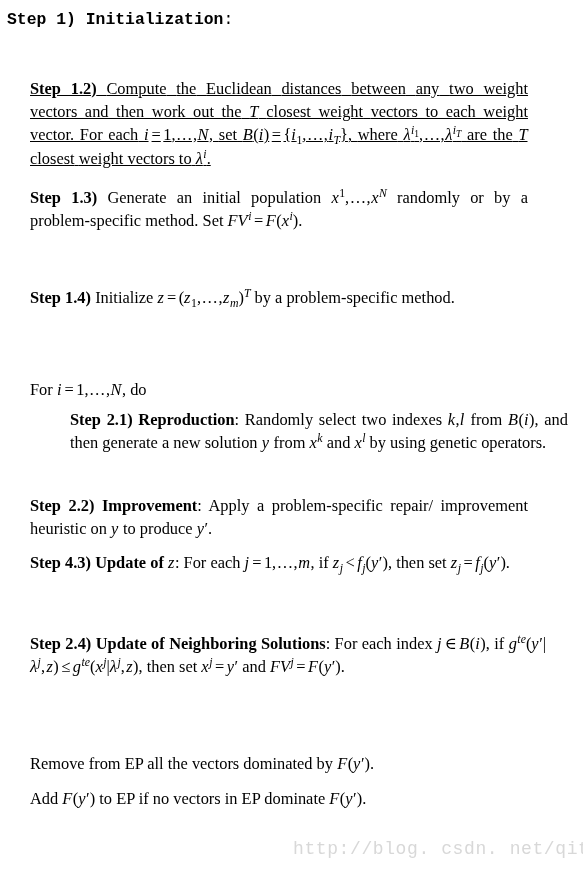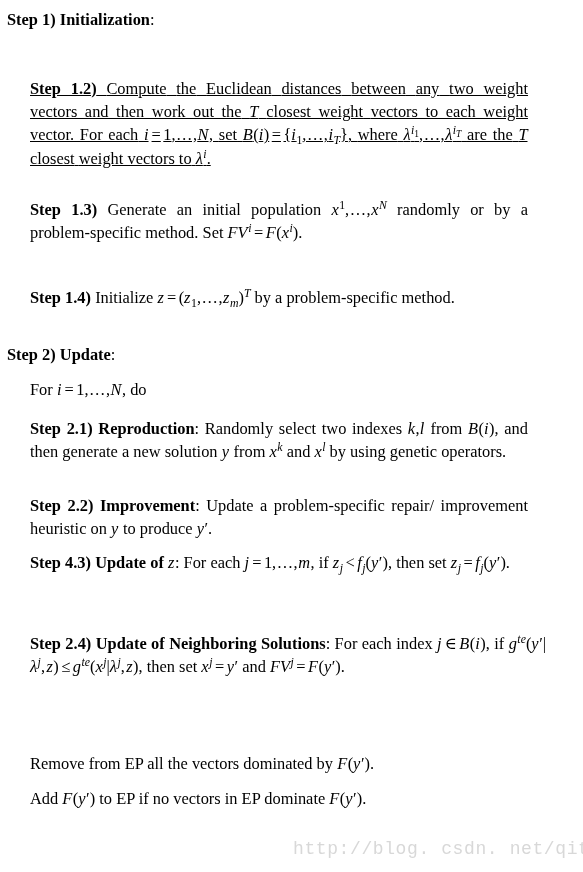--- a/index.html
+++ b/index.html
@@ -28,20 +28,21 @@
     position: absolute;
     font-size: 16.4px;
     line-height: 23.2px;
     text-align: justify;
     text-justify: inter-word;
     color: #000;
   }
   .lvl0 {
     left: 7px;
     width: 521px;
+    font-family: Liberation Mono, monospace;
   }
   .lvl1 {
     left: 30px;
     width: 498px;
   }
   .lvl1w {
     left: 30px;
     width: 516px;
   }
   .nojust { text-align: left; }
@@ -132,21 +133,21 @@
     <i>B</i><span class="mr">(</span><i>i</i><span class="mr">)</span><span class="op">=</span><span class="mr">{</span><i>i</i><sub class="sbr">1</sub><span class="dots mr">,…,</span><i>i</i><sub class="sb">T</sub><span class="mr">}</span>,
     <span>where</span>
     <span class="mi">λ</span><sup class="sp">i<sub class="sbr" style="font-size:0.8em">1</sub></sup><span class="dots mr">,…,</span><span class="mi">λ</span><sup class="sp">i<sub class="sb" style="font-size:0.8em">T</sub></sup>
     <span>are the</span>
     <i>T</i>
     <span>closest</span>
     <span>weight vectors to</span>
     <span class="mi">λ</span><sup class="sp">i</sup>.
   </div>
 
-  <div class="blk lvl1" style="top:198px;">
+  <div class="blk lvl1" style="top:186px;">
     <b>Step 1.3)</b>
     <span>Generate</span>
     <span>an</span>
     <span>initial</span>
     <span>population</span>
     <i>x</i><sup class="spr">1</sup><span class="dots mr">,…,</span><i>x</i><sup class="sp">N</sup>
     <span>randomly</span>
     <span>or</span>
     <span>by</span>
     <span>a</span>
@@ -157,51 +158,47 @@
   </div>
 
   <div class="blk lvl1" style="top:286px;">
     <b>Step 1.4)</b>
     <span>Initialize</span>
     <i>z</i><span class="op">=</span><span class="mr">(</span><i>z</i><sub class="sbr">1</sub><span class="dots mr">,…,</span><i>z</i><sub class="sb">m</sub><span class="mr">)</span><sup class="sp">T</sup>
     <span>by a problem-specific</span>
     <span>method.</span>
   </div>
 
-  <div class="blk lvl0 nojust" style="top:343px;">
-    <b>Step 2)</b>
-    <b>Update</b><span>:</span>
-  </div>
 
   <div class="blk lvl1 nojust" style="top:378px;">
     <span>For</span>
     <i>i</i><span class="op">=</span><span class="mr">1</span><span class="dots mr">,…,</span><i>N</i>,
     <span>do</span>
   </div>
 
-  <div class="blk lvl1" style="top:417px;">
+  <div class="blk lvl1" style="top:408px;margin-left:40px;">
     <b>Step 2.1)</b>
     <b>Reproduction</b>:
     <span>Randomly select two indexes</span>
     <i>k</i>,<i>l</i>
     <span>from</span>
     <i>B</i><span class="mr">(</span><i>i</i><span class="mr">)</span>,
     <span>and then generate a new solution</span>
     <i>y</i>
     <span>from</span>
     <i>x</i><sup class="sp">k</sup>
     <span>and</span>
     <i>x</i><sup class="sp">l</sup>
     <span>by using genetic operators.</span>
   </div>
 
   <div class="blk lvl1" style="top:494px;">
     <b>Step 2.2)</b>
     <b>Improvement</b>:
-    <span>Update</span>
+    <span>Apply</span>
     <span>a</span>
     <span>problem-specific</span>
     <span>repair/</span>
     <span>improvement heuristic on</span>
     <i>y</i>
     <span>to produce</span>
     <i>y</i><span class="prime">′</span>.
   </div>
 
   <div class="blk lvl1" style="top:551px;">

